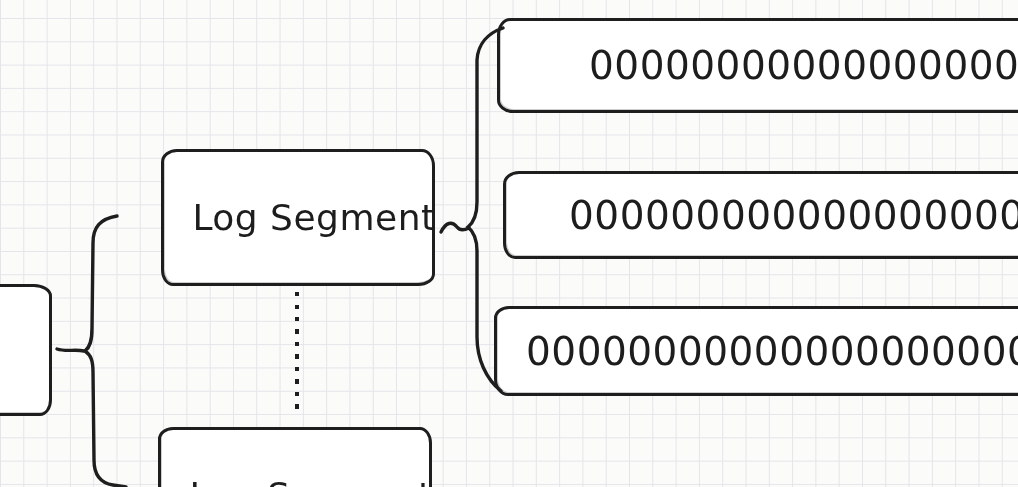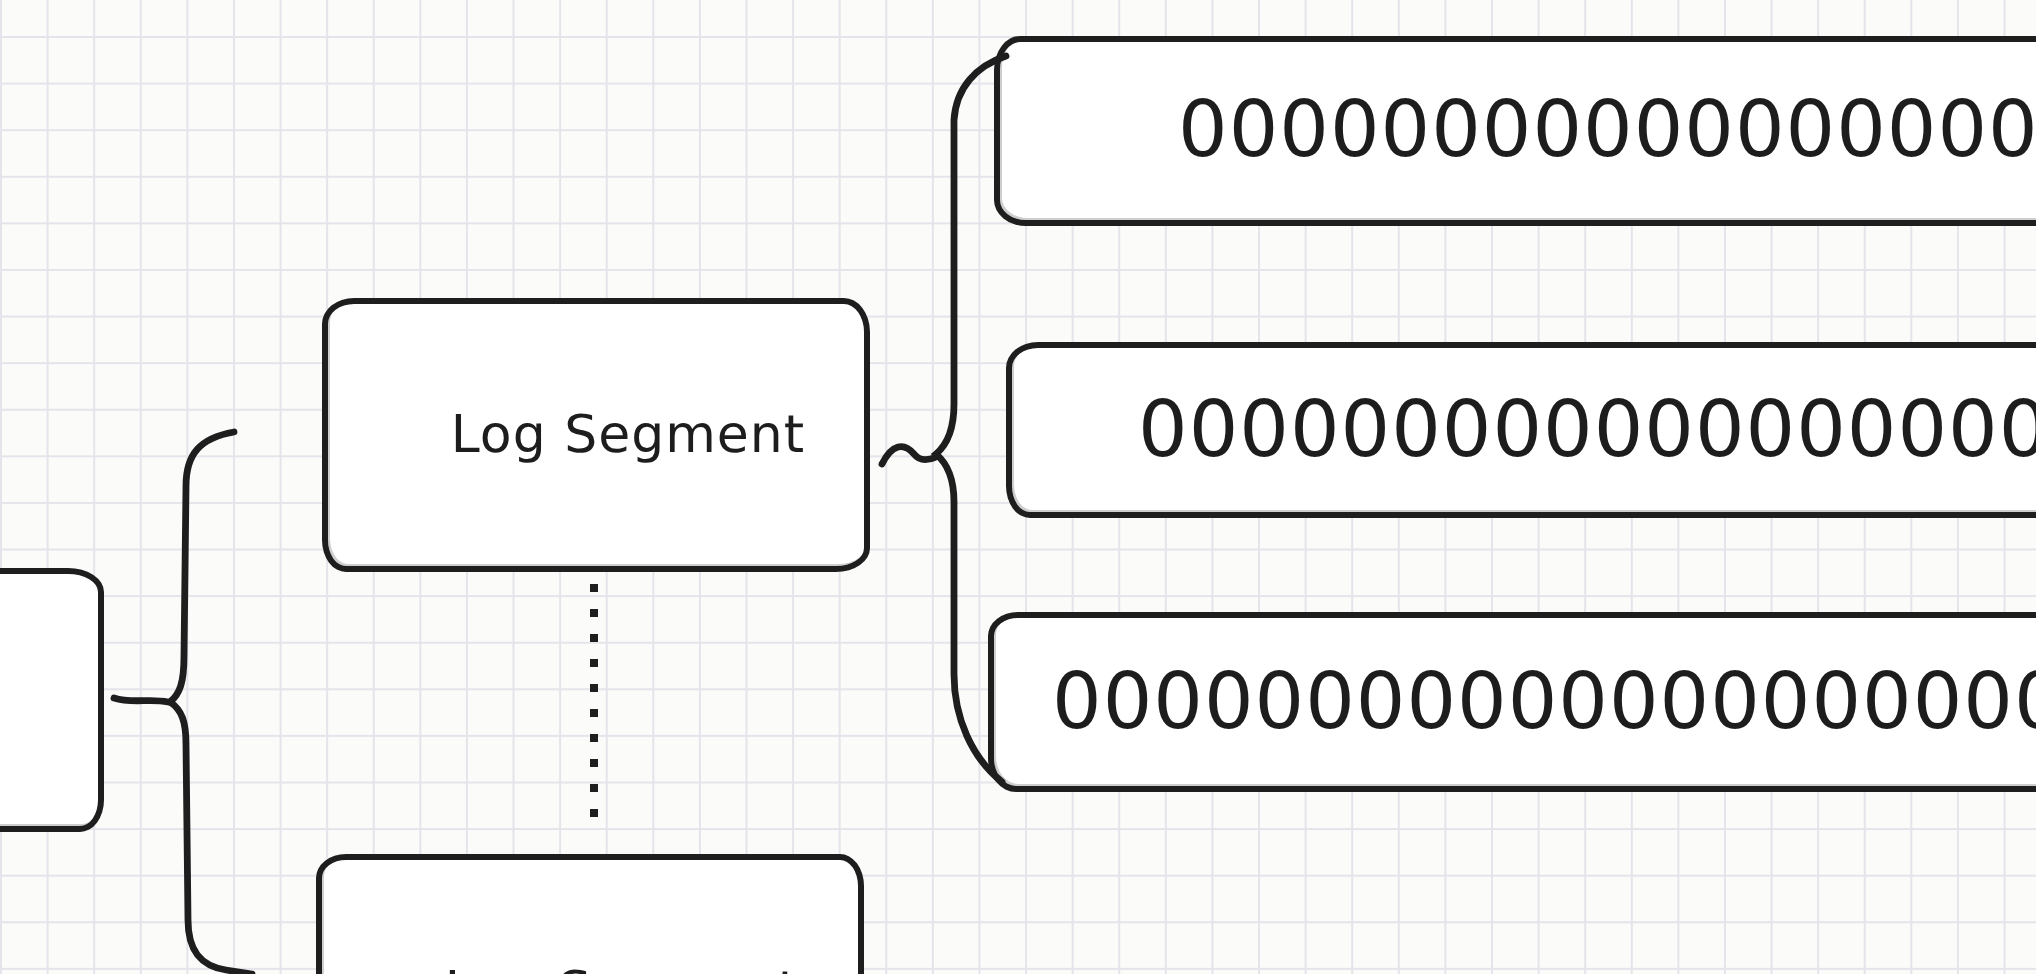--- a/index.html
+++ b/index.html
@@ -28,21 +28,21 @@
   .r3{border-radius:15px 12px 16px 14px / 12px 16px 13px 17px;}
   .logbox{
     left:161px;top:149px;width:274px;height:137px;
     display:flex;align-items:center;justify-content:center;
   }
   .logbox2{
     left:158px;top:427px;width:274px;height:137px;
     display:flex;align-items:center;justify-content:center;
   }
   .label{
-    font-size:26px;
+    font-size:36px;
     white-space:nowrap;
     letter-spacing:0.5px;
     margin-left:32px;
   }
   .partialbox{
     left:-32px;top:284px;width:84px;height:132px;
   }
   .zrow{
     display:flex;align-items:center;
     white-space:nowrap;overflow:hidden;

